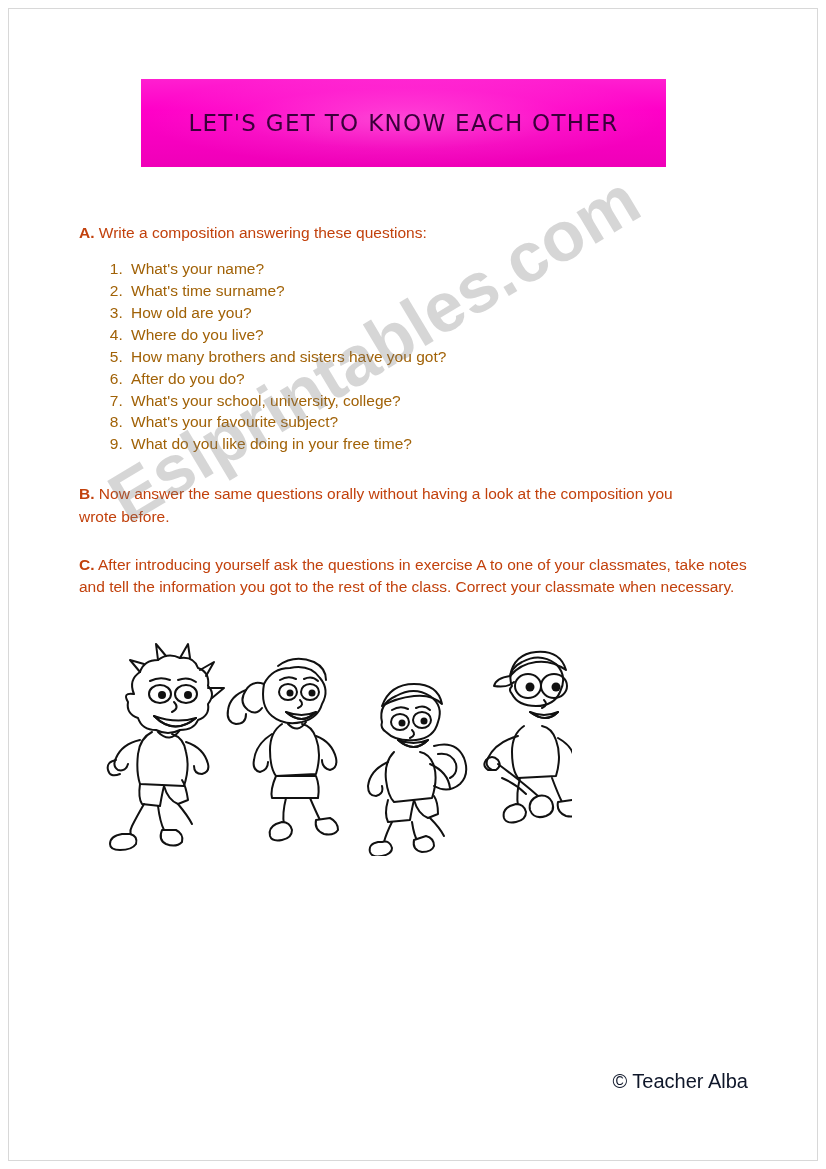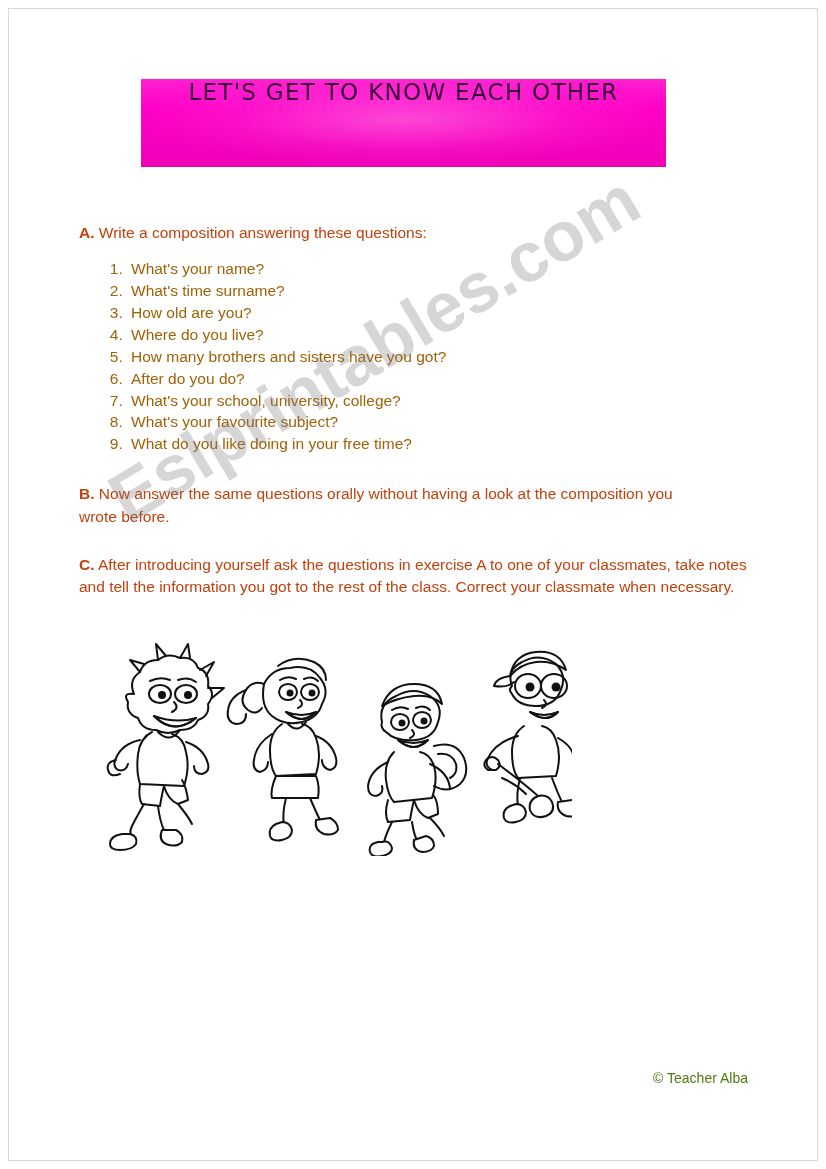--- a/index.html
+++ b/index.html
@@ -32,20 +32,21 @@
 
   
   .title-banner {
     position: absolute;
     left: 141px;
     top: 79px;
     width: 525px;
     height: 88px;
     background: linear-gradient(180deg, #ff1fd0 0%, #ff00c8 35%, #f900c2 60%, #ef00b8 100%);
     display: flex;
+    align-items: center;
     justify-content: center;
   }
   .title-banner .glow {
     position: absolute;
     left: 0; top: 0; right: 0; bottom: 0;
     background: radial-gradient(ellipse at 50% 45%, rgba(255,255,255,0.28) 0%, rgba(255,255,255,0.06) 45%, rgba(255,255,255,0) 70%);
     pointer-events: none;
   }
   .title-text {
     position: relative;
@@ -124,22 +125,22 @@
     font-size: 70px;
     transform: rotate(-31deg);
     transform-origin: left top;
   }
 
   
   .footer {
     position: absolute;
     right: 78px;
     top: 1070px;
-    font-size: 14px;
-    color: #4d7c0f;
+    font-size: 20px;
+    color: #0f172a;
   }
 </style>
 </head>
 <body>
 
 <div class="page">
 
   <div class="page-border"></div>
 
   <div class="title-banner">

